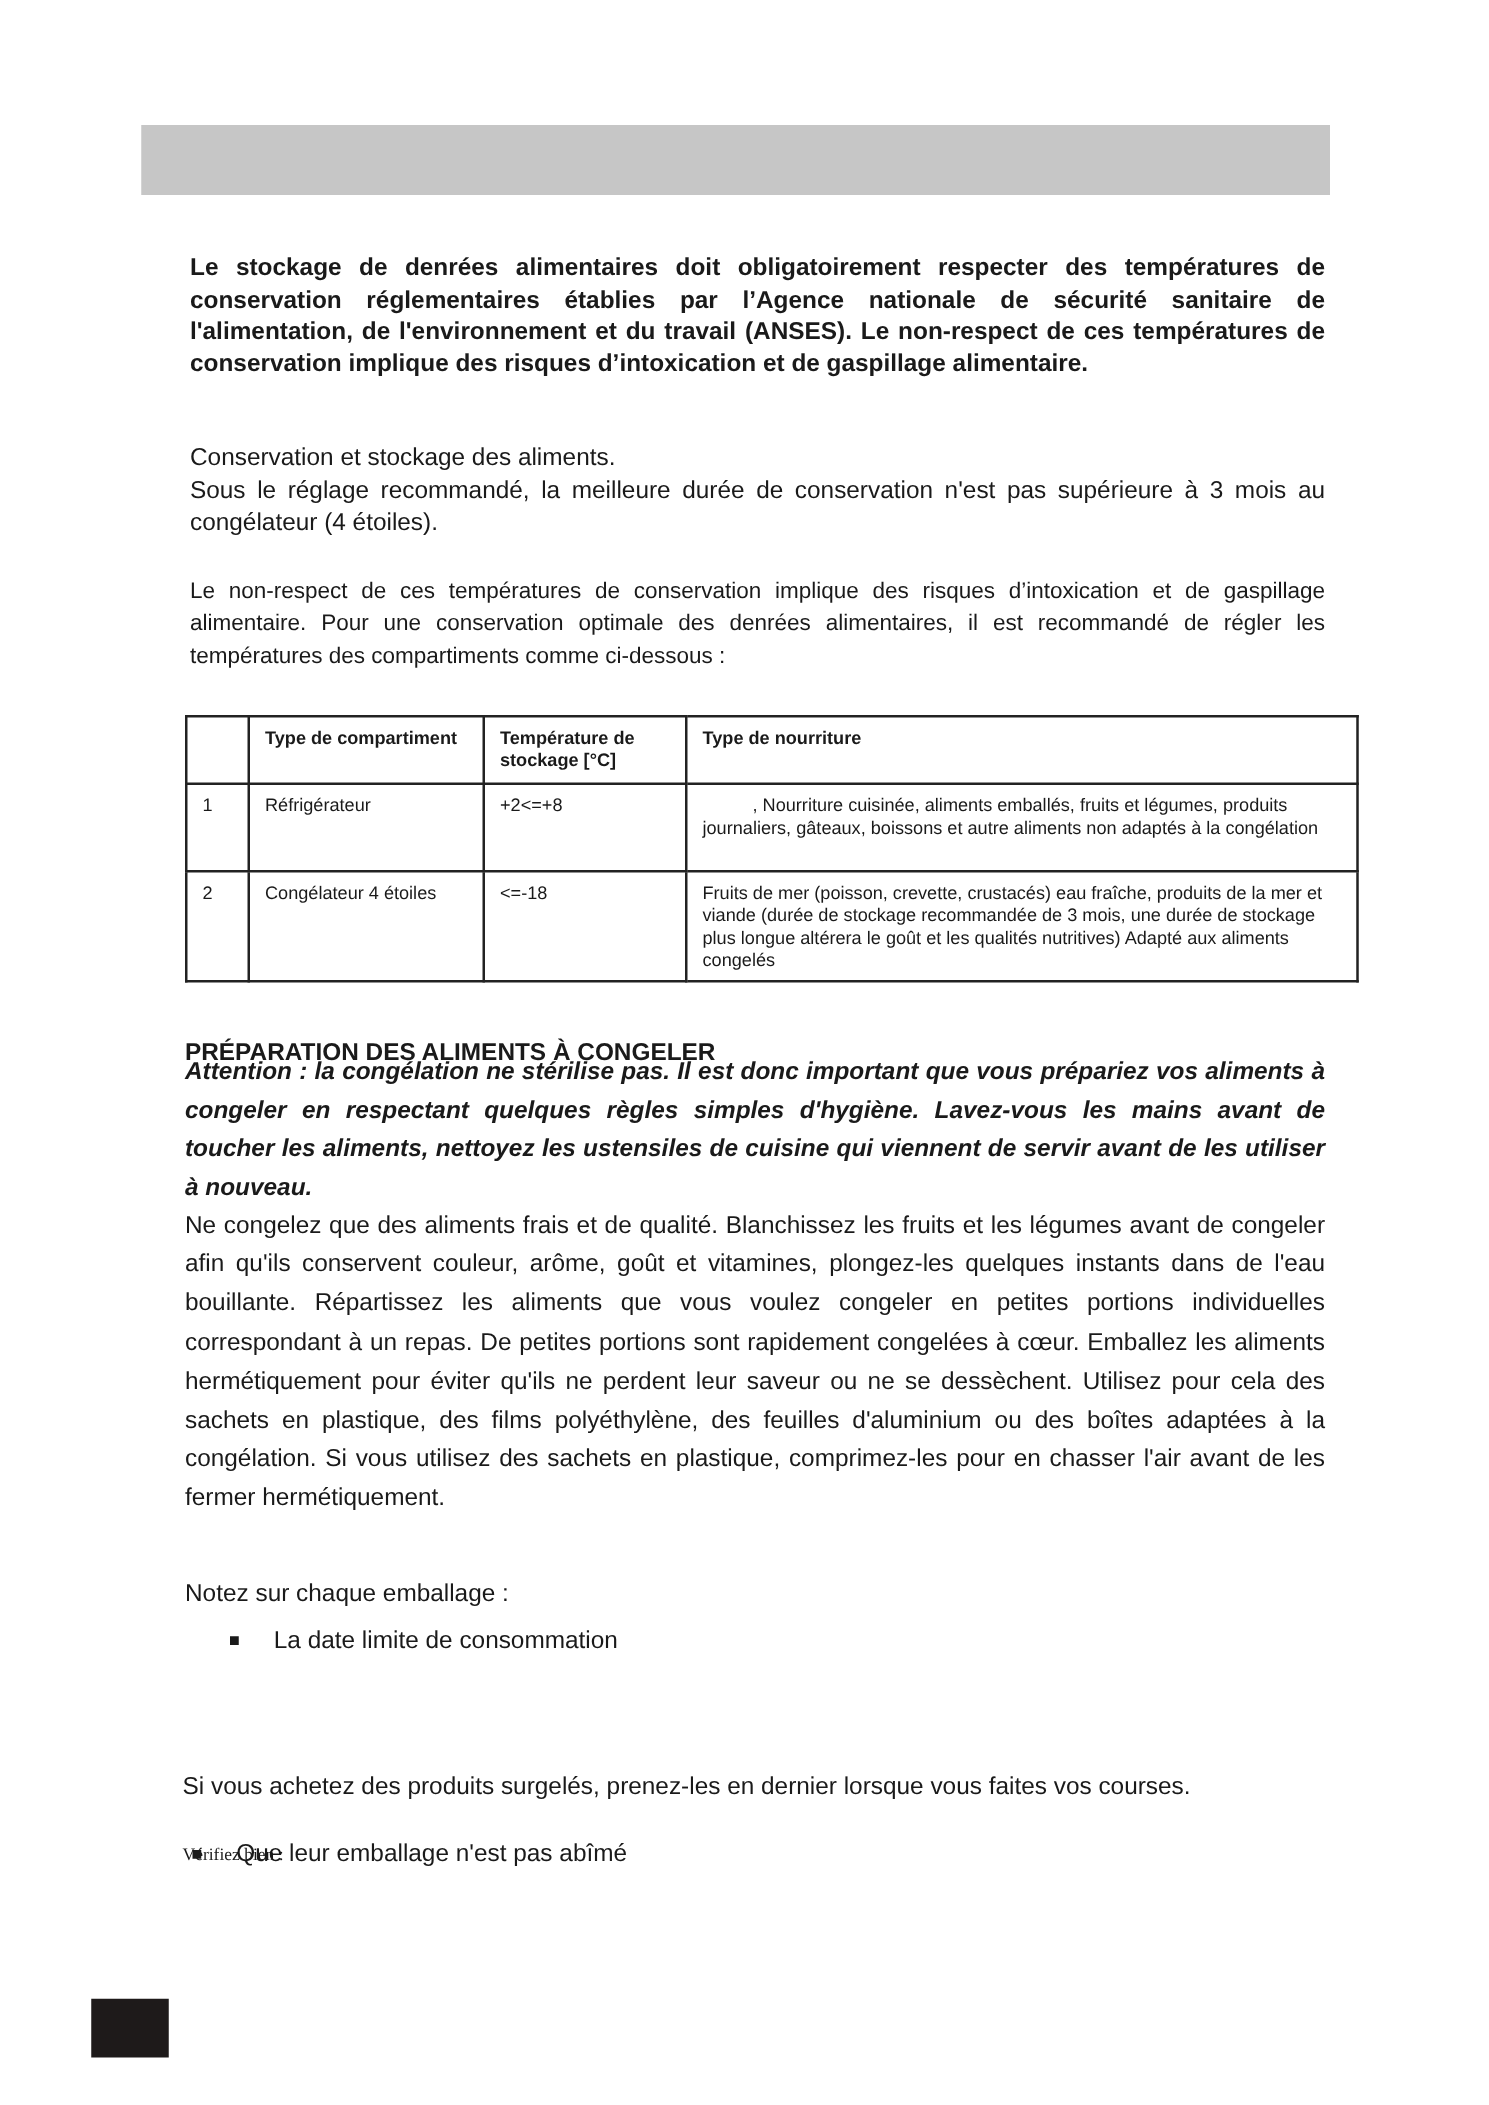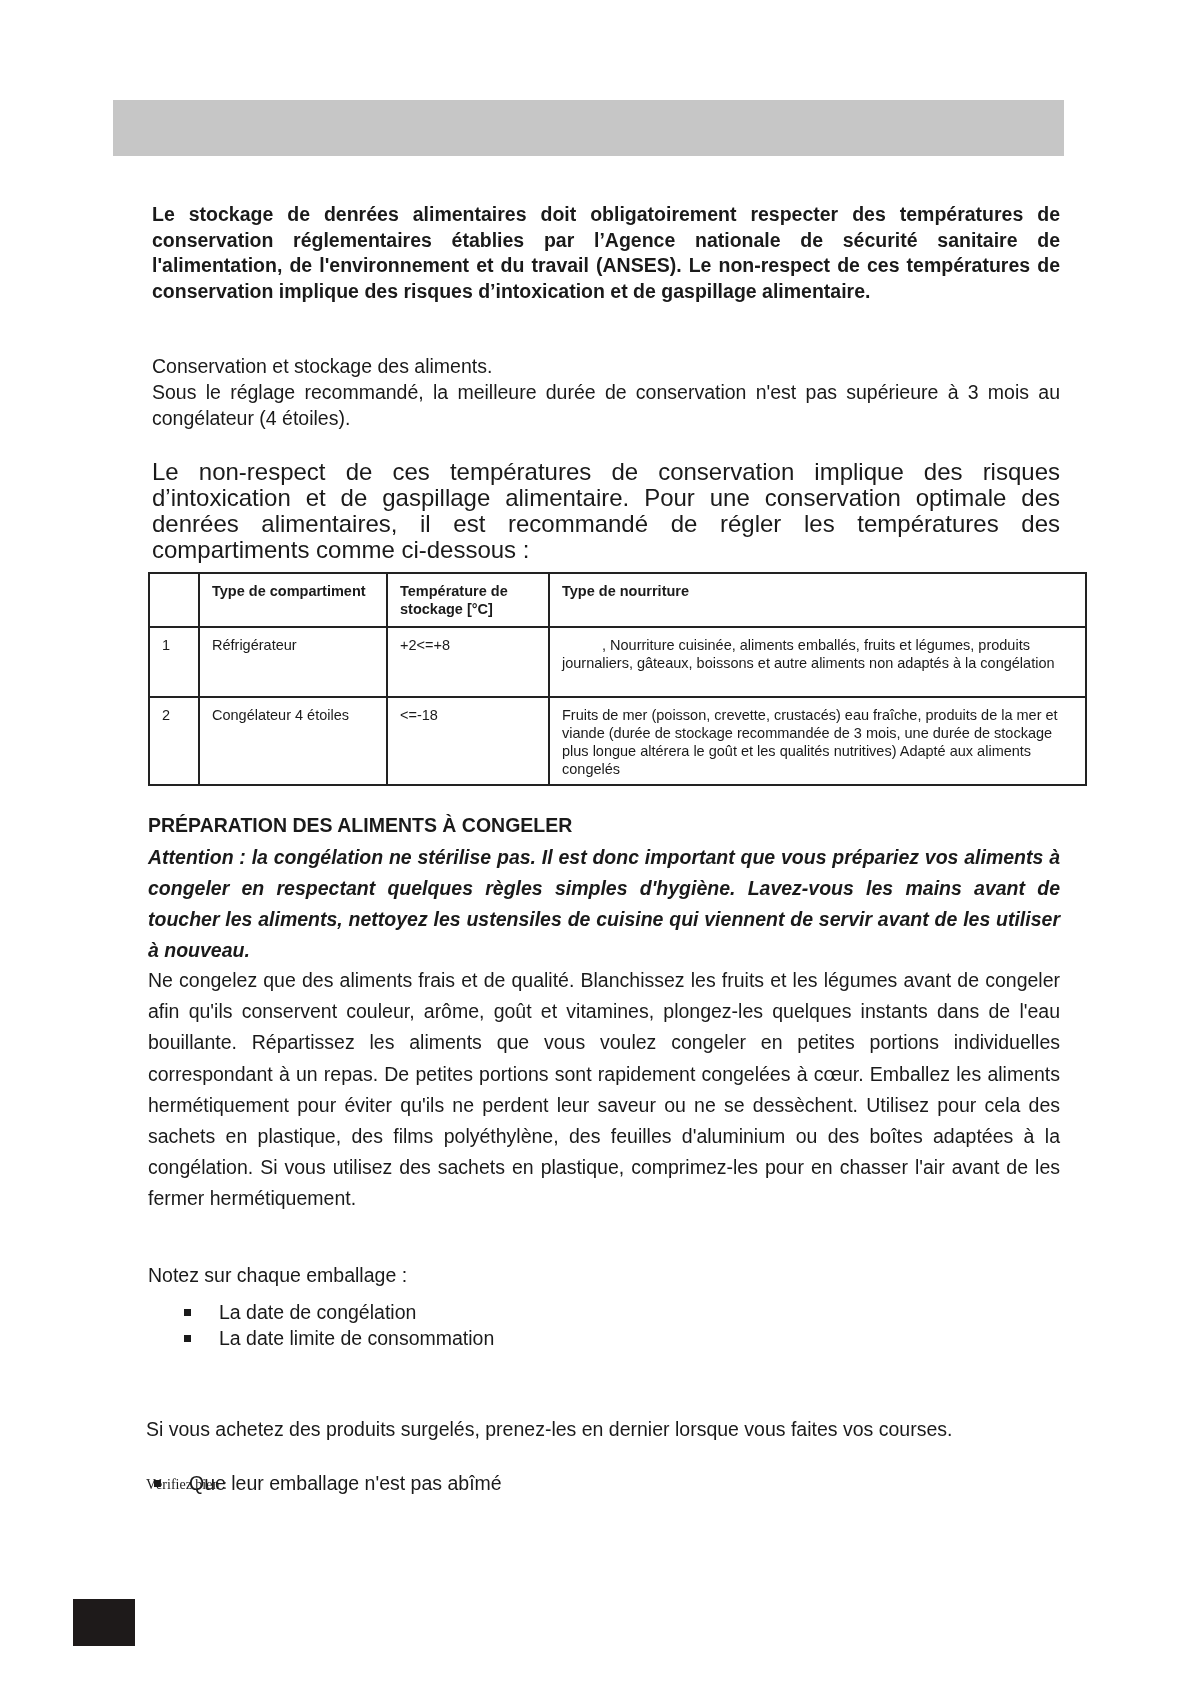--- a/index.html
+++ b/index.html
@@ -3,34 +3,34 @@
 <meta charset="utf-8">
 <style>
   html, body { margin: 0; padding: 0; background: #ffffff; }
   body { width: 1191px; height: 1684px; position: relative; overflow: hidden;
          font-family: "Liberation Sans", sans-serif; color: #1a1a1a; }
   .header-bar { position: absolute; left: 113px; top: 100px; width: 951px; height: 56px; background: #c6c6c6; }
   .block { position: absolute; left: 152px; width: 908px; }
   .intro { top: 202px; font-size: 19.5px; font-weight: bold; line-height: 25.5px; text-align: justify; }
   .cons-title { top: 354px; font-size: 19.5px; font-weight: normal; line-height: 25px; }
   .cons-body { top: 379px; font-size: 19.5px; line-height: 26px; text-align: justify; }
-  .nonrespect { top: 459px; font-size: 24px; line-height: 26px; text-align: justify; }
+  .nonrespect { top: 459px; font-size: 18px; line-height: 26px; text-align: justify; }
   table.storage { position: absolute; left: 148px; top: 572px; width: 939px; border-collapse: collapse;
                   font-size: 14.5px; line-height: 18px; }
   table.storage td, table.storage th { border: 2px solid #222; vertical-align: top; padding: 8px 12px 6px 12px; text-align: left; }
   table.storage th { font-weight: bold; height: 38px; }
   table.storage td { font-weight: normal; }
   .c-num { width: 24px; }
   .c-type { width: 162px; }
   .c-temp { width: 136px; }
   .j { text-align: justify; }
   .row1 td { height: 54px; }
   .row2 td { height: 70px; }
   .prep { left: 148px; width: 912px; }
-  .prep-title { top: 812px; font-size: 19.5px; font-weight: bold; line-height: 26px; }
+  .prep-title { top: 829px; font-size: 19.5px; font-weight: bold; line-height: 26px; }
   .prep-warn { top: 842px; font-size: 19.5px; font-weight: bold; font-style: italic; line-height: 31px; text-align: justify; }
   .prep-body { top: 965px; font-size: 19.5px; line-height: 31.2px; text-align: justify; }
   .note-title { top: 1262px; font-size: 19.5px; line-height: 26px; }
   ul.bullets { position: absolute; margin: 0; padding: 0; list-style: none; font-size: 19.5px; line-height: 25.5px; }
   ul.bullets li { position: relative; padding-left: 35px; }
   ul.bullets li .sq { position: absolute; left: 0; top: 9px; width: 7px; height: 7px; background: #1a1a1a; }
   .b1 { left: 184px; top: 1300px; }
   .buy { top: 1416px; font-size: 19.5px; line-height: 26px; }
   .verify { top: 1472px; font-size: 14px; line-height: 26px; font-family: Liberation Serif, serif; }
   .b2 { left: 154px; top: 1471px; }
@@ -69,21 +69,20 @@
   </tr>
 </tbody>
   </table>
 
 <div class="block prep prep-title">PRÉPARATION DES ALIMENTS À CONGELER</div>
 <p class="block prep prep-warn" style="margin:0">Attention : la congélation ne stérilise pas. Il est donc important que vous prépariez vos aliments à congeler en respectant quelques règles simples d'hygiène. Lavez-vous les mains avant de toucher les aliments, nettoyez les ustensiles de cuisine qui viennent de servir avant de les utiliser à nouveau.</p>
 <p class="block prep prep-body" style="margin:0">Ne congelez que des aliments frais et de qualité. Blanchissez les fruits et les légumes avant de congeler afin qu'ils conservent couleur, arôme, goût et vitamines, plongez-les quelques instants dans de l'eau bouillante. Répartissez les aliments que vous voulez congeler en petites portions individuelles correspondant à un repas. De petites portions sont rapidement congelées à cœur. Emballez les aliments hermétiquement pour éviter qu'ils ne perdent leur saveur ou ne se dessèchent. Utilisez pour cela des sachets en plastique, des films polyéthylène, des feuilles d'aluminium ou des boîtes adaptées à la congélation. Si vous utilisez des sachets en plastique, comprimez-les pour en chasser l'air avant de les fermer hermétiquement.</p>
 
 <div class="block prep note-title">Notez sur chaque emballage :</div>
 <ul class="bullets b1">
-  <li><span class="sq"></span><span>La date de congélation</span></li>
   <li><span class="sq"></span><span>La date limite de consommation</span></li>
 </ul>
 
 <div class="block prep buy" style="left:146px">Si vous achetez des produits surgelés, prenez-les en dernier lorsque vous faites vos courses.</div>
 <div class="block prep verify" style="left:146px">Vérifiez bien :</div>
 <ul class="bullets b2">
   <li><span class="sq"></span><span>Que leur emballage n'est pas abîmé</span></li>
 </ul>
 
 <div class="page-box"></div>

